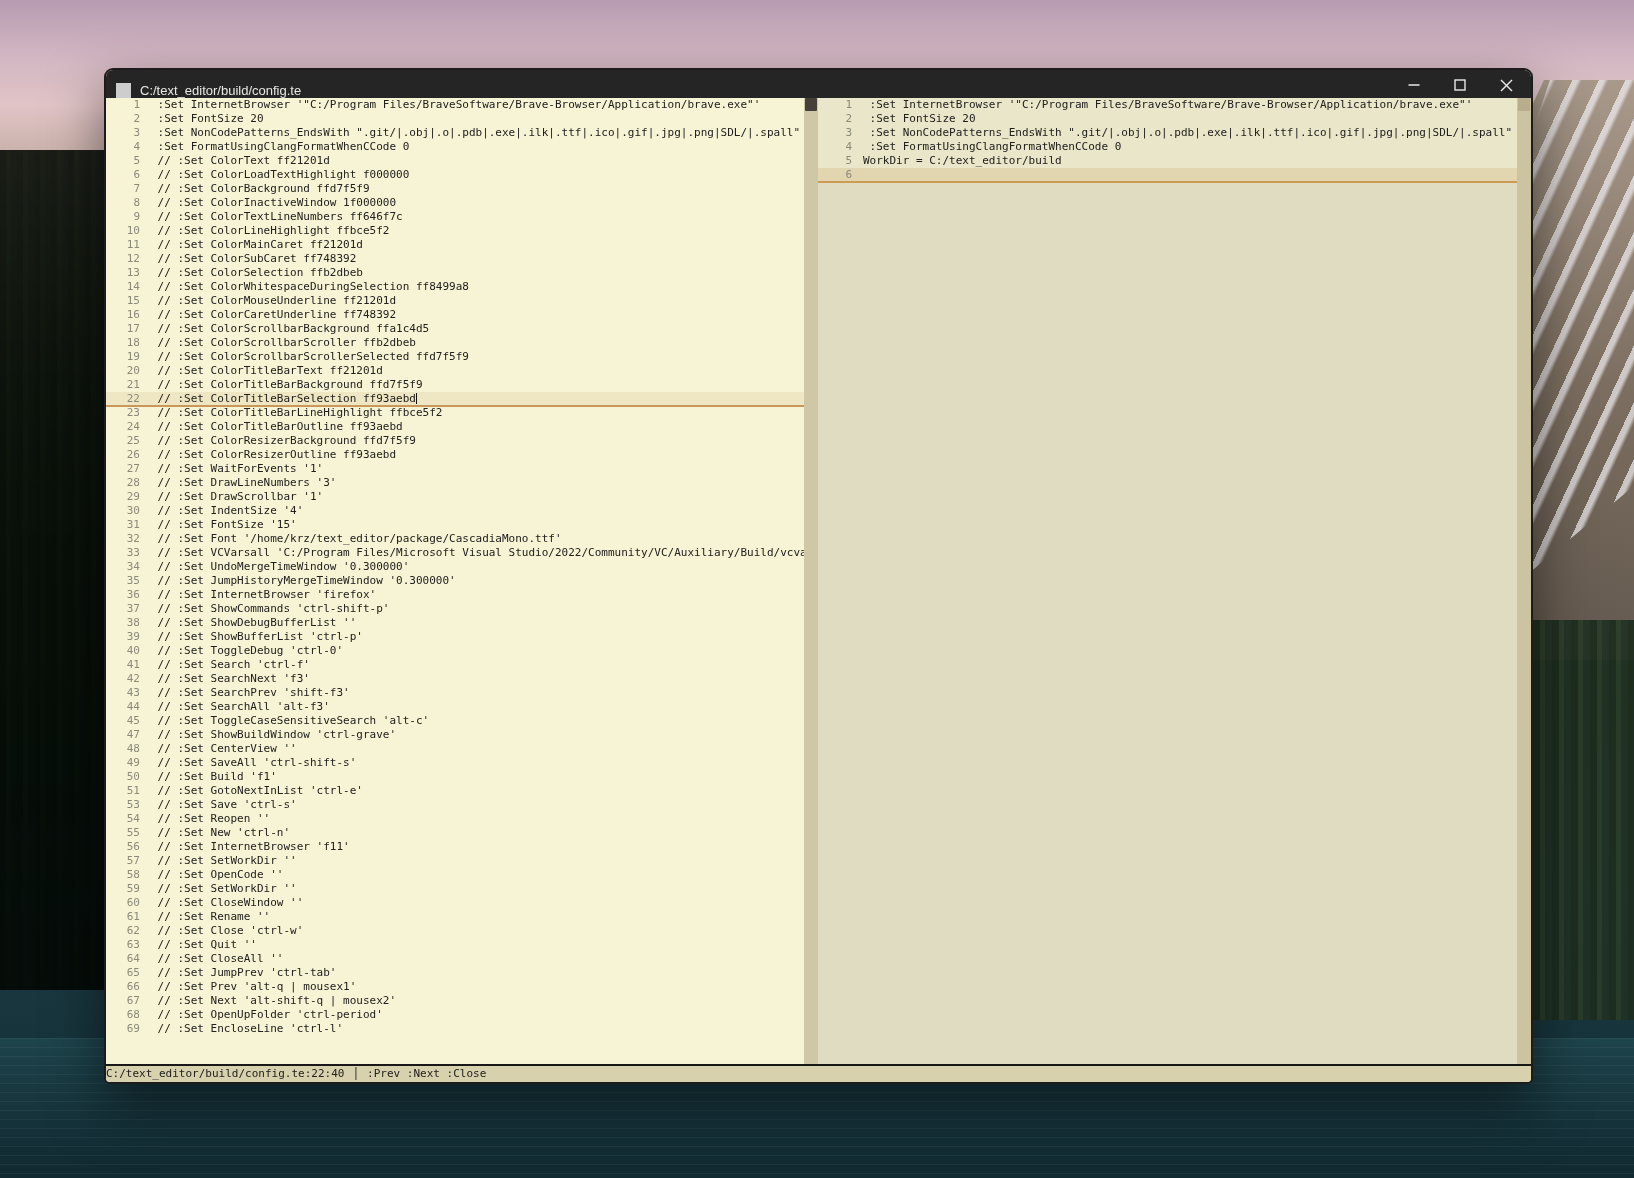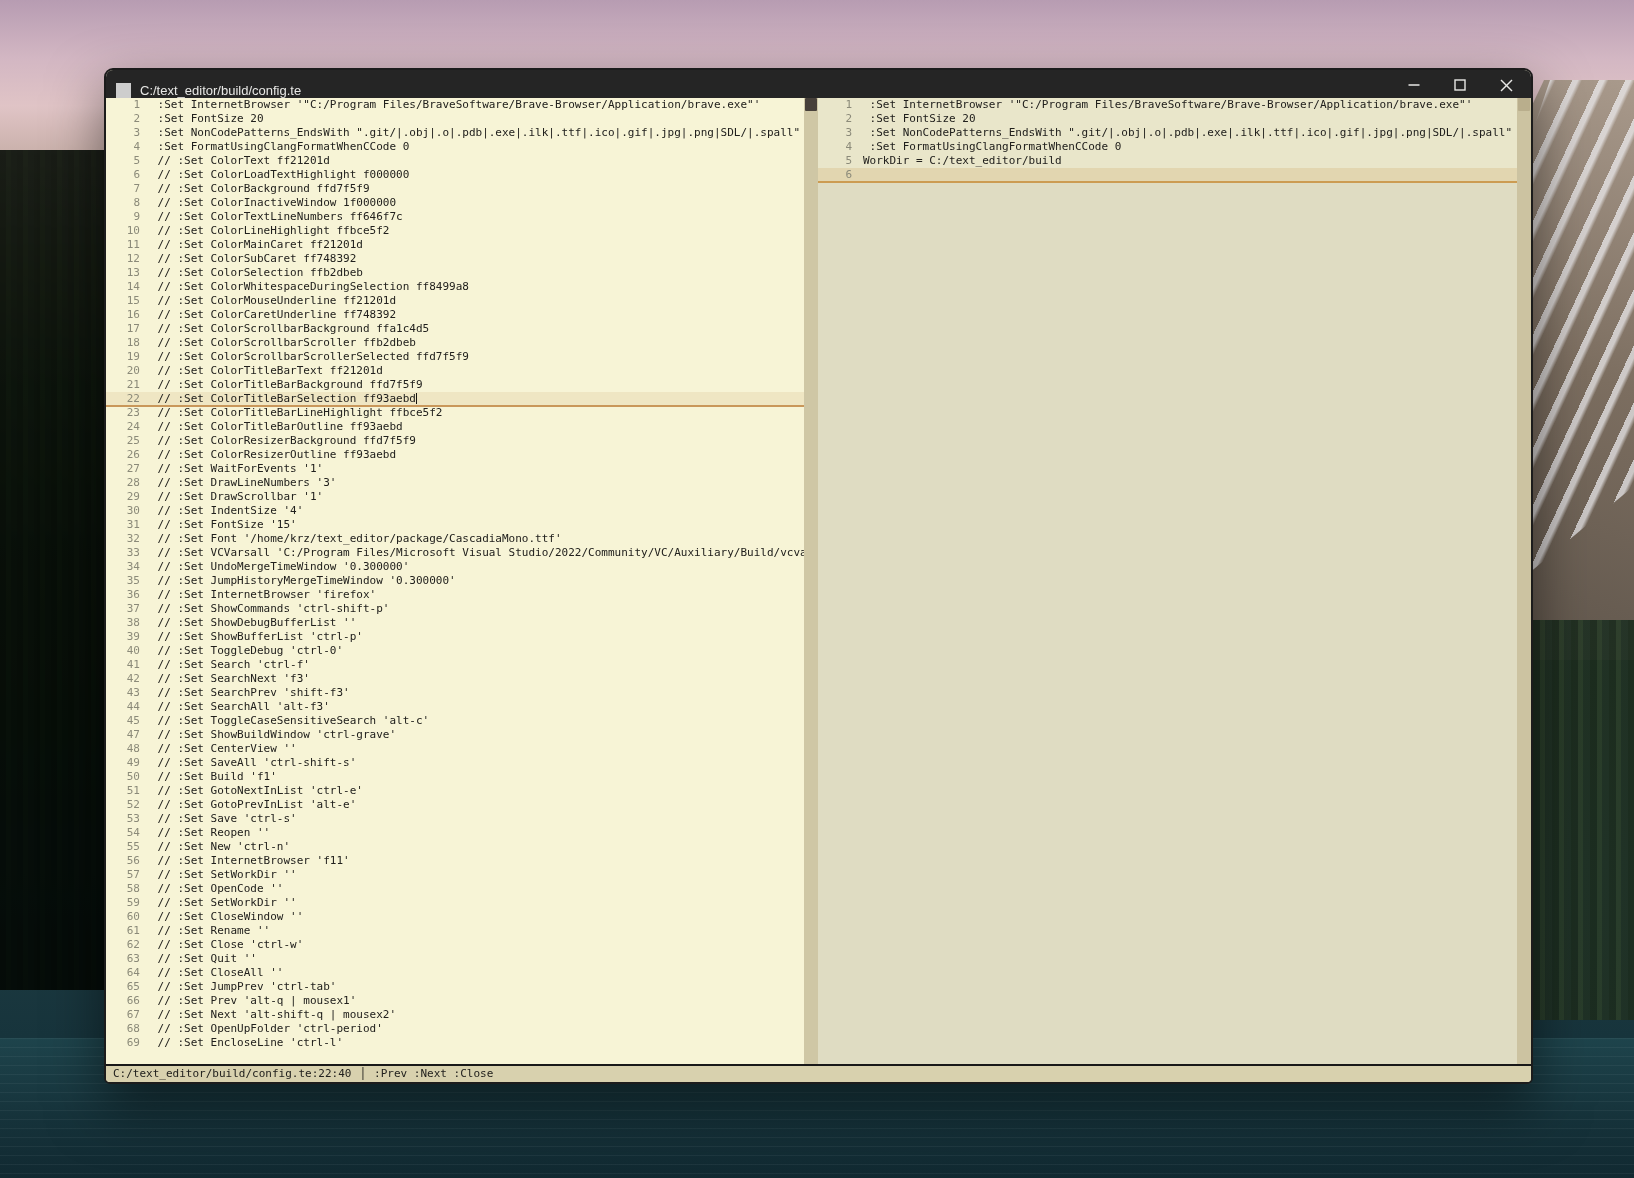--- a/index.html
+++ b/index.html
@@ -60,21 +60,21 @@
   .txt { padding-left:9px; color:#21201d; white-space:pre; overflow:hidden; }
   .pane.left .line.current { background:#efe6c3;align-items:flex-end; }
   .pane.left .line.current::after { content:""; position:absolute; left:0; right:0; bottom:-1px; height:2px; background:#c9975a; }
   .pane.right .line { background:#e9e6ca; }
   .pane.right .line.current { background:#e2d6b0; }
   .pane.right .line.current::after { content:""; position:absolute; left:0; right:0; bottom:-1px; height:2px; background:#cc9c52; }
   .caret { display:inline-block; width:1.5px; height:11px; background:#15140f; vertical-align:-2px; }
 
   .statusbar { flex:0 0 18px; height:18px; background:#d8d1ae; border-top:2px solid #181818;
     font-family:"DejaVu Sans Mono","Liberation Mono",monospace; font-size:11px; line-height:16px;
-    color:#21201d; display:flex; align-items:center; padding-left:7px; white-space:pre; }
+    color:#21201d; display:flex; align-items:center; white-space:pre; }
   .statusbar .sep { margin:0 8px; }
 </style>
 </head>
 <body>
 
 <div class="desktop">
   <div class="wp-mountain"></div>
   <div class="wp-snow"></div>
   <div class="wp-trees-left"></div>
   <div class="wp-trees-right"></div>
@@ -151,21 +151,20 @@
             <div class="line"><span class="num">41</span><span class="txt"> // :Set Search 'ctrl-f'</span></div>
             <div class="line"><span class="num">42</span><span class="txt"> // :Set SearchNext 'f3'</span></div>
             <div class="line"><span class="num">43</span><span class="txt"> // :Set SearchPrev 'shift-f3'</span></div>
             <div class="line"><span class="num">44</span><span class="txt"> // :Set SearchAll 'alt-f3'</span></div>
             <div class="line"><span class="num">45</span><span class="txt"> // :Set ToggleCaseSensitiveSearch 'alt-c'</span></div>
             <div class="line"><span class="num">47</span><span class="txt"> // :Set ShowBuildWindow 'ctrl-grave'</span></div>
             <div class="line"><span class="num">48</span><span class="txt"> // :Set CenterView ''</span></div>
             <div class="line"><span class="num">49</span><span class="txt"> // :Set SaveAll 'ctrl-shift-s'</span></div>
             <div class="line"><span class="num">50</span><span class="txt"> // :Set Build 'f1'</span></div>
             <div class="line"><span class="num">51</span><span class="txt"> // :Set GotoNextInList 'ctrl-e'</span></div>
-            <div class="line"><span class="num">52</span><span class="txt"> // :Set GotoPrevInList 'alt-e'</span></div>
             <div class="line"><span class="num">53</span><span class="txt"> // :Set Save 'ctrl-s'</span></div>
             <div class="line"><span class="num">54</span><span class="txt"> // :Set Reopen ''</span></div>
             <div class="line"><span class="num">55</span><span class="txt"> // :Set New 'ctrl-n'</span></div>
             <div class="line"><span class="num">56</span><span class="txt"> // :Set InternetBrowser 'f11'</span></div>
             <div class="line"><span class="num">57</span><span class="txt"> // :Set SetWorkDir ''</span></div>
             <div class="line"><span class="num">58</span><span class="txt"> // :Set OpenCode ''</span></div>
             <div class="line"><span class="num">59</span><span class="txt"> // :Set SetWorkDir ''</span></div>
             <div class="line"><span class="num">60</span><span class="txt"> // :Set CloseWindow ''</span></div>
             <div class="line"><span class="num">61</span><span class="txt"> // :Set Rename ''</span></div>
             <div class="line"><span class="num">62</span><span class="txt"> // :Set Close 'ctrl-w'</span></div>

